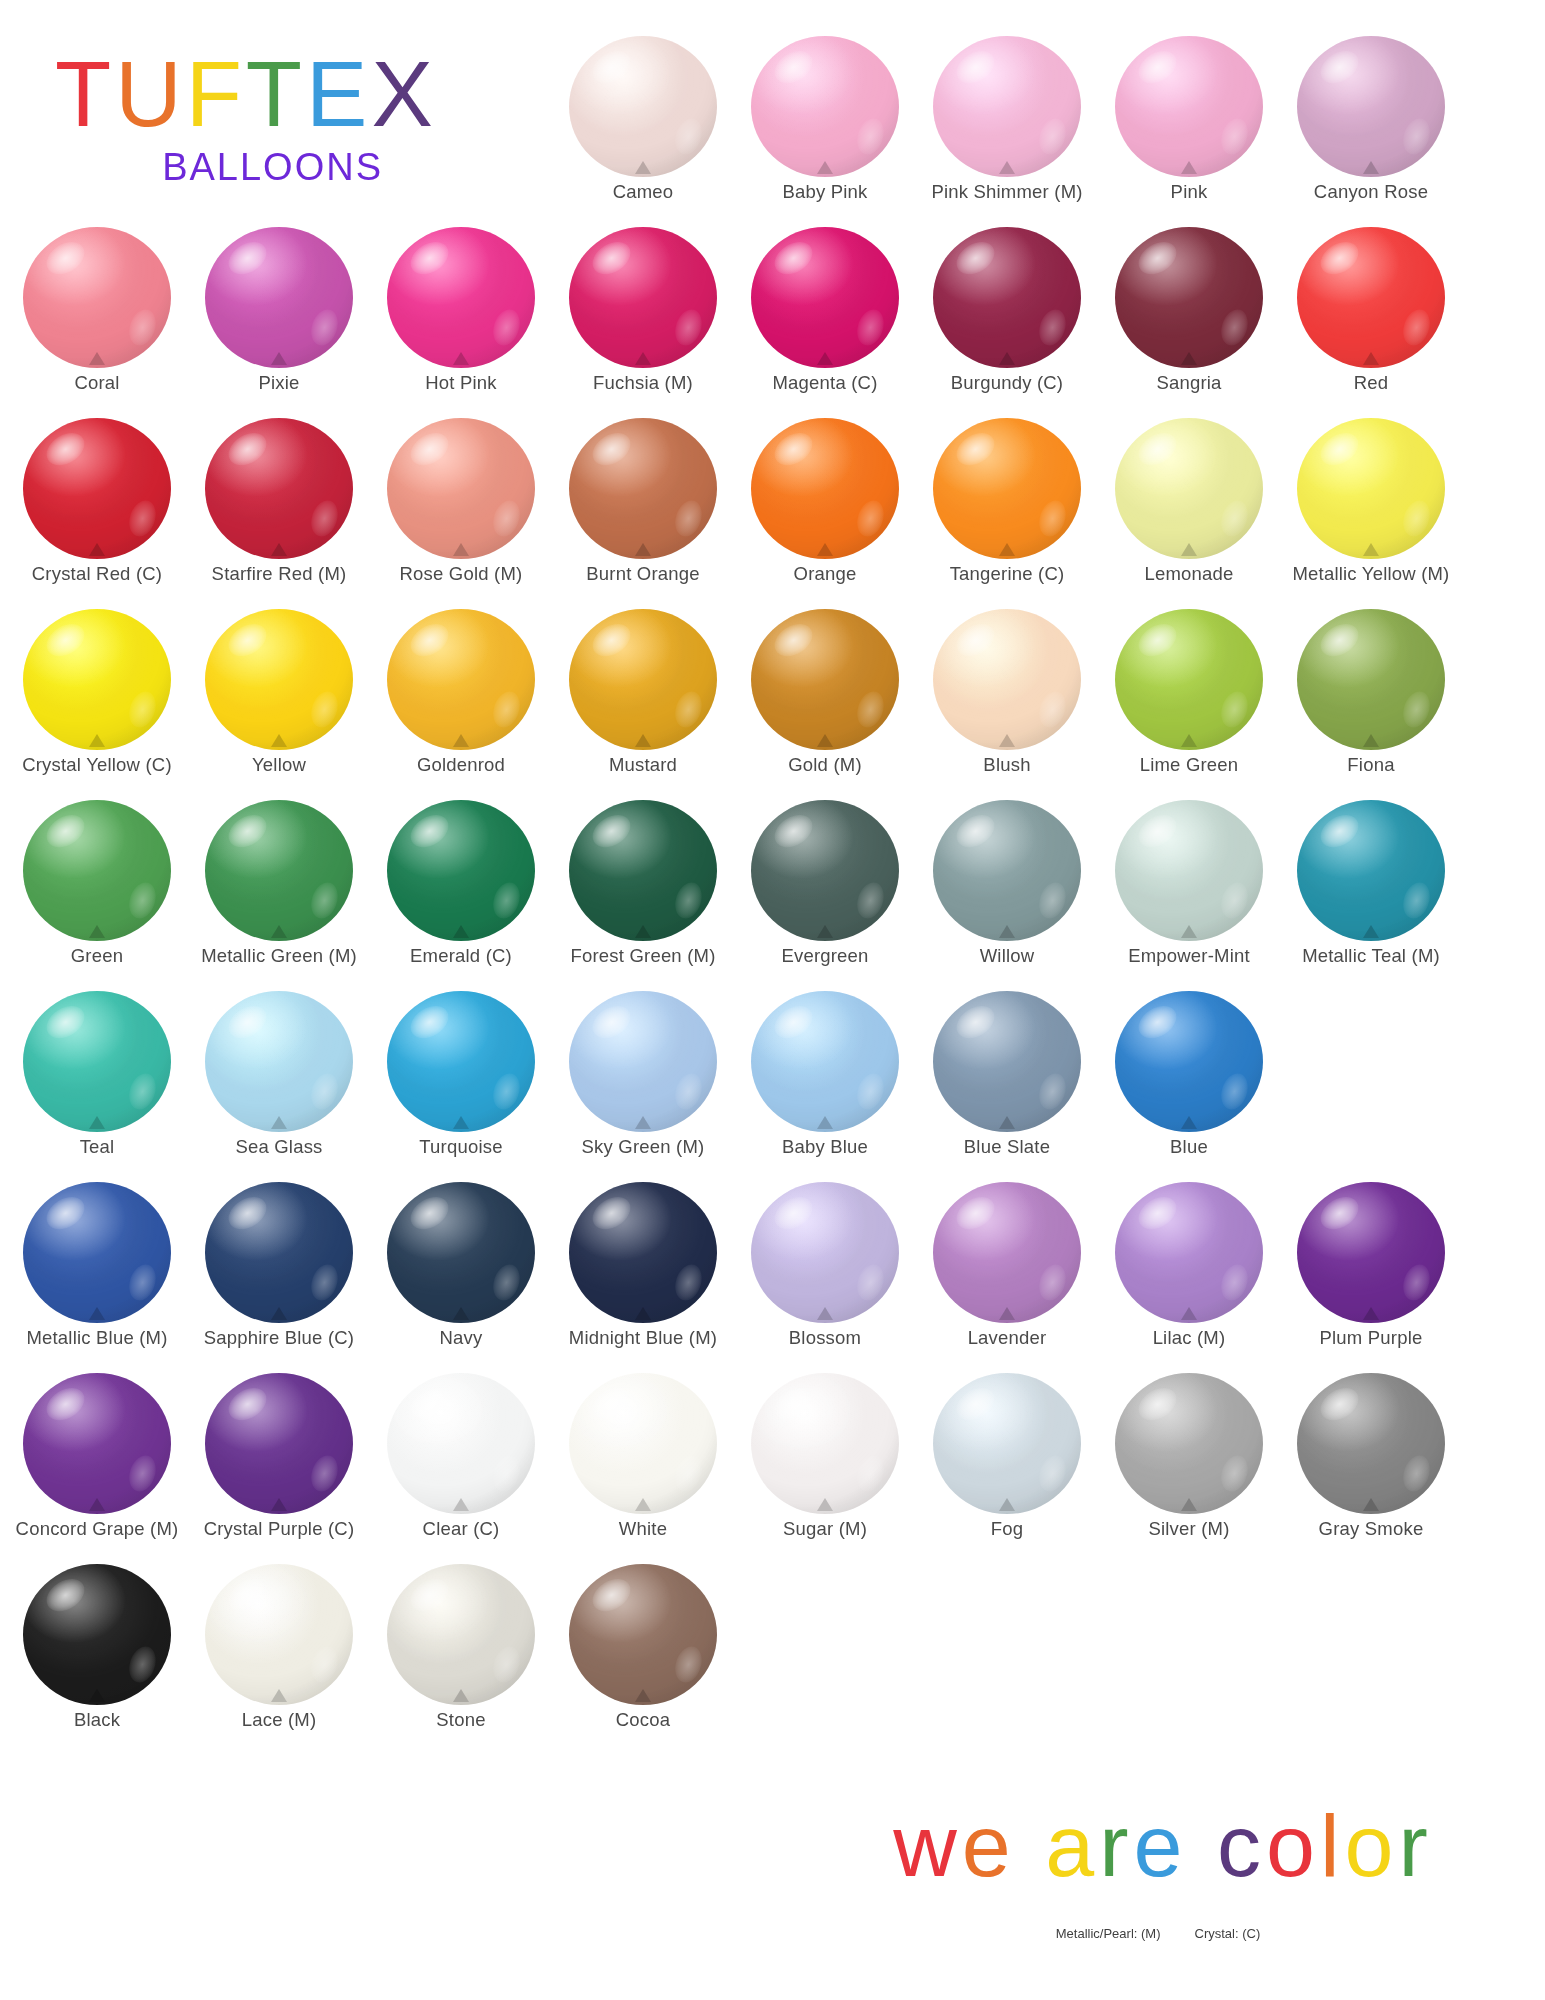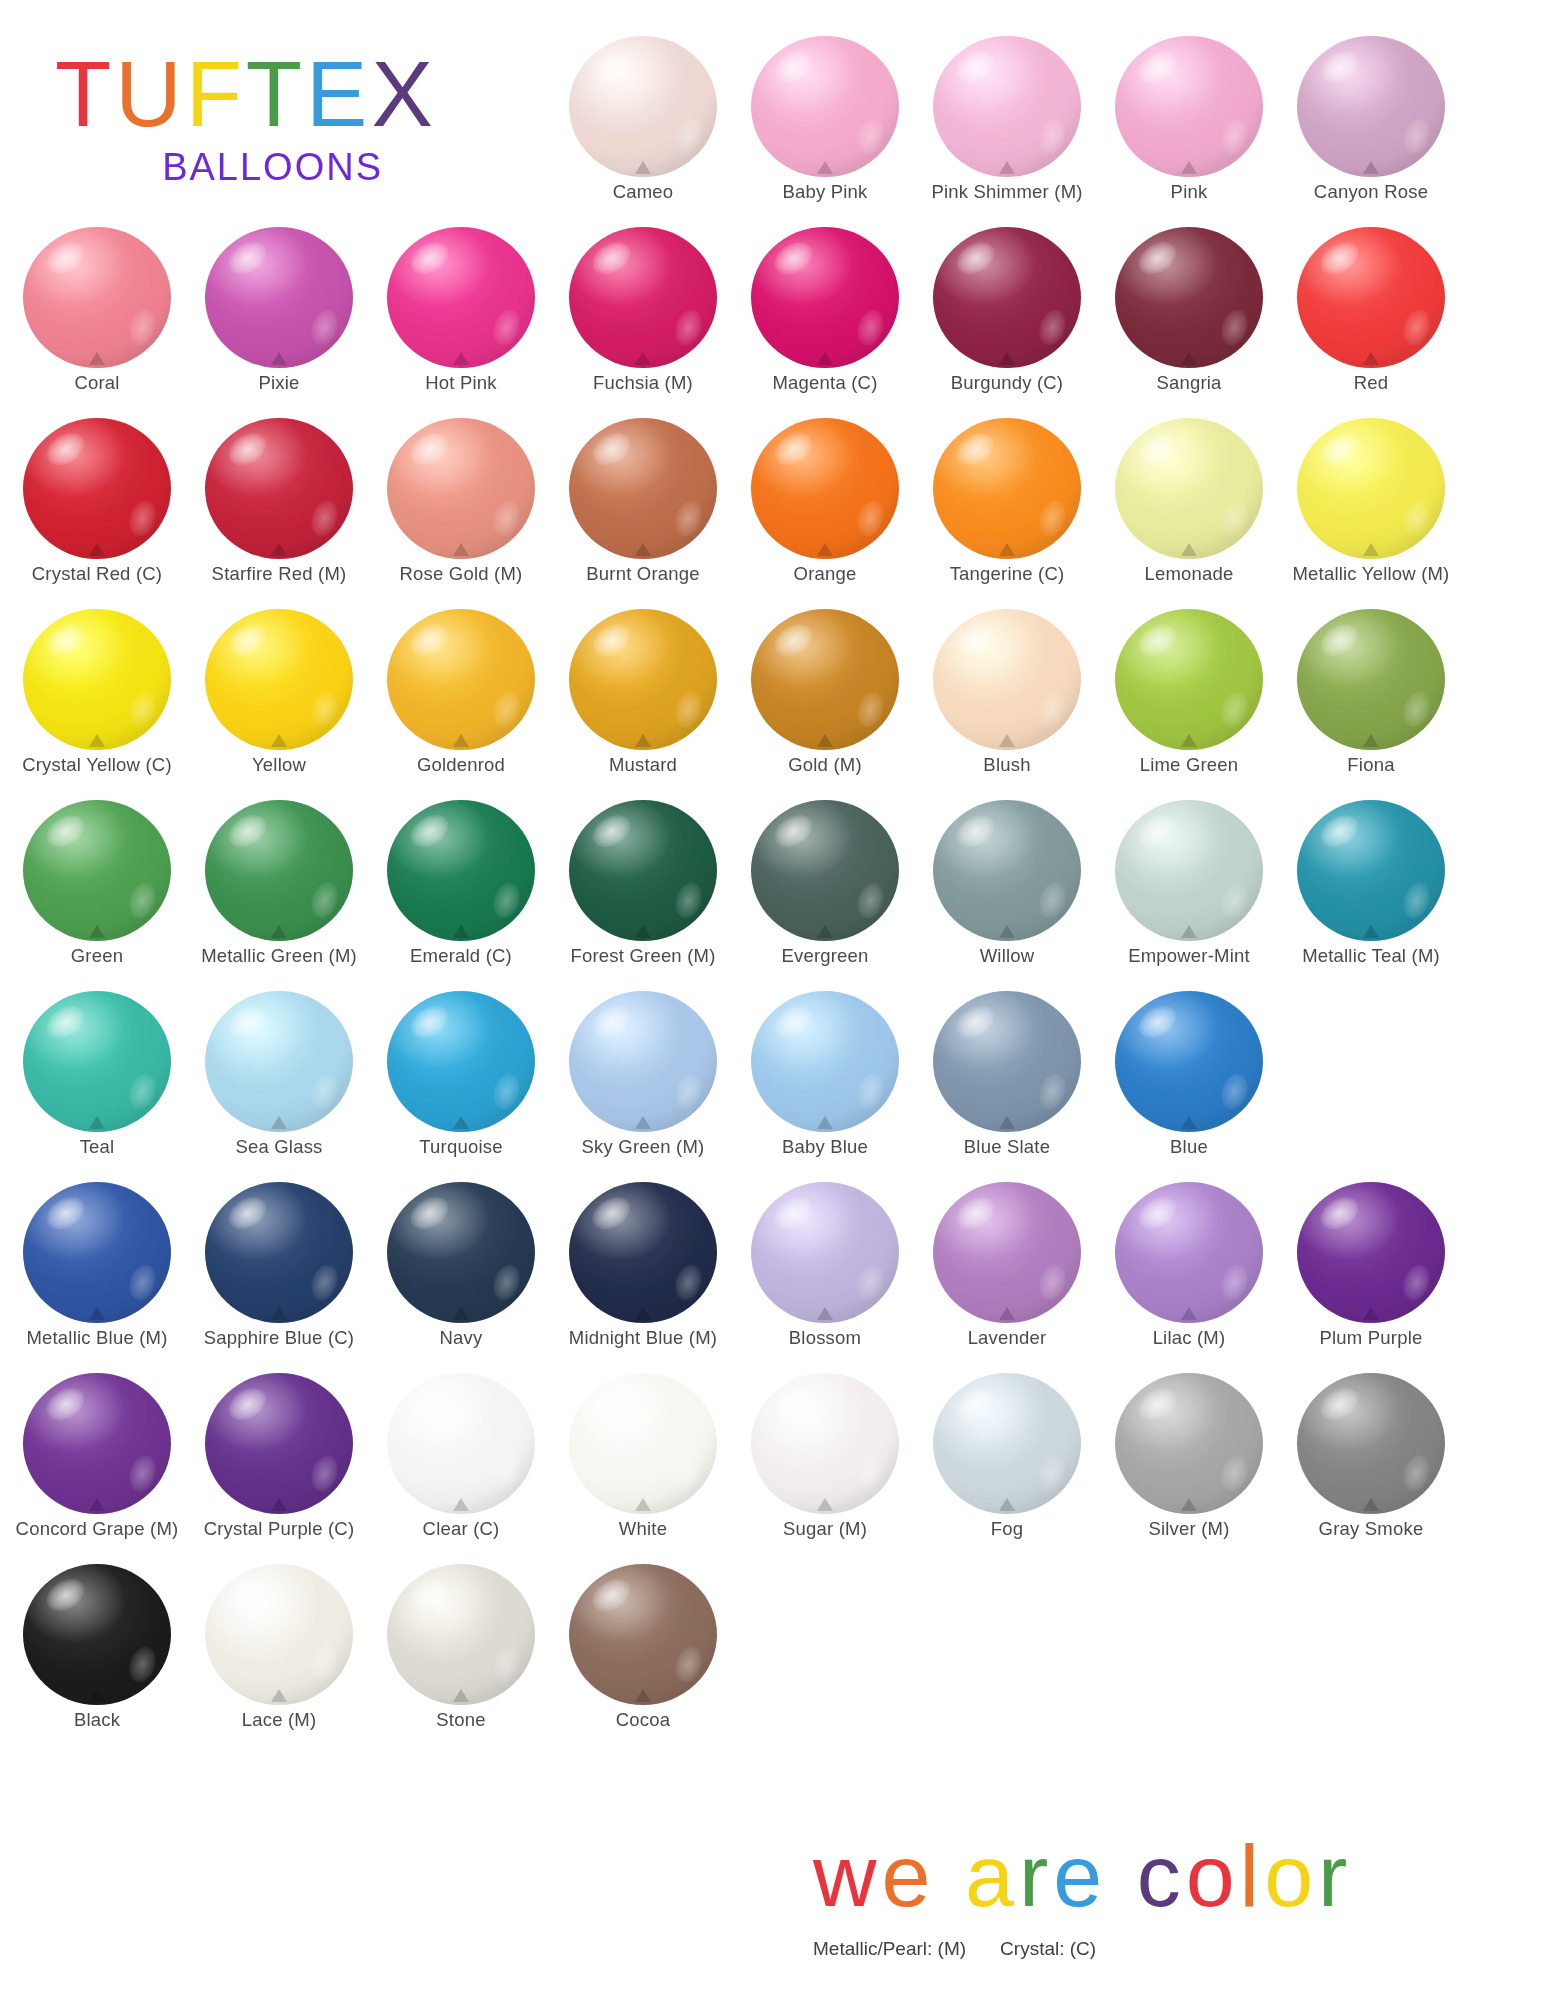--- a/index.html
+++ b/index.html
@@ -118,35 +118,35 @@
     letter-spacing:0.2px;
     white-space:nowrap;
     text-align:center;
     font-weight:400;
   }
 
   
   #tagline-block{
     position:absolute;
     right:32px;
-    bottom:40px;
+    bottom:59px;
     width:700px;
-    text-align:left;
+    text-align:center;
   }
   #tagline{
     font-size:88px;
     font-weight:300;
     letter-spacing:5px;
     line-height:1;
     white-space:nowrap;
   }
   #tagline span{display:inline-block;}
   #legend{
-    margin-top:18px;
-    font-size:19px;
+    margin-top:36px;
+    font-size:13px;
     color:#3f3f3f;
     white-space:nowrap;
     padding-right:10px;
   }
   #legend .sep{ display:inline-block; width:34px; }
 </style>
 </head>
 <body>
 
 <div id="logo-block">

